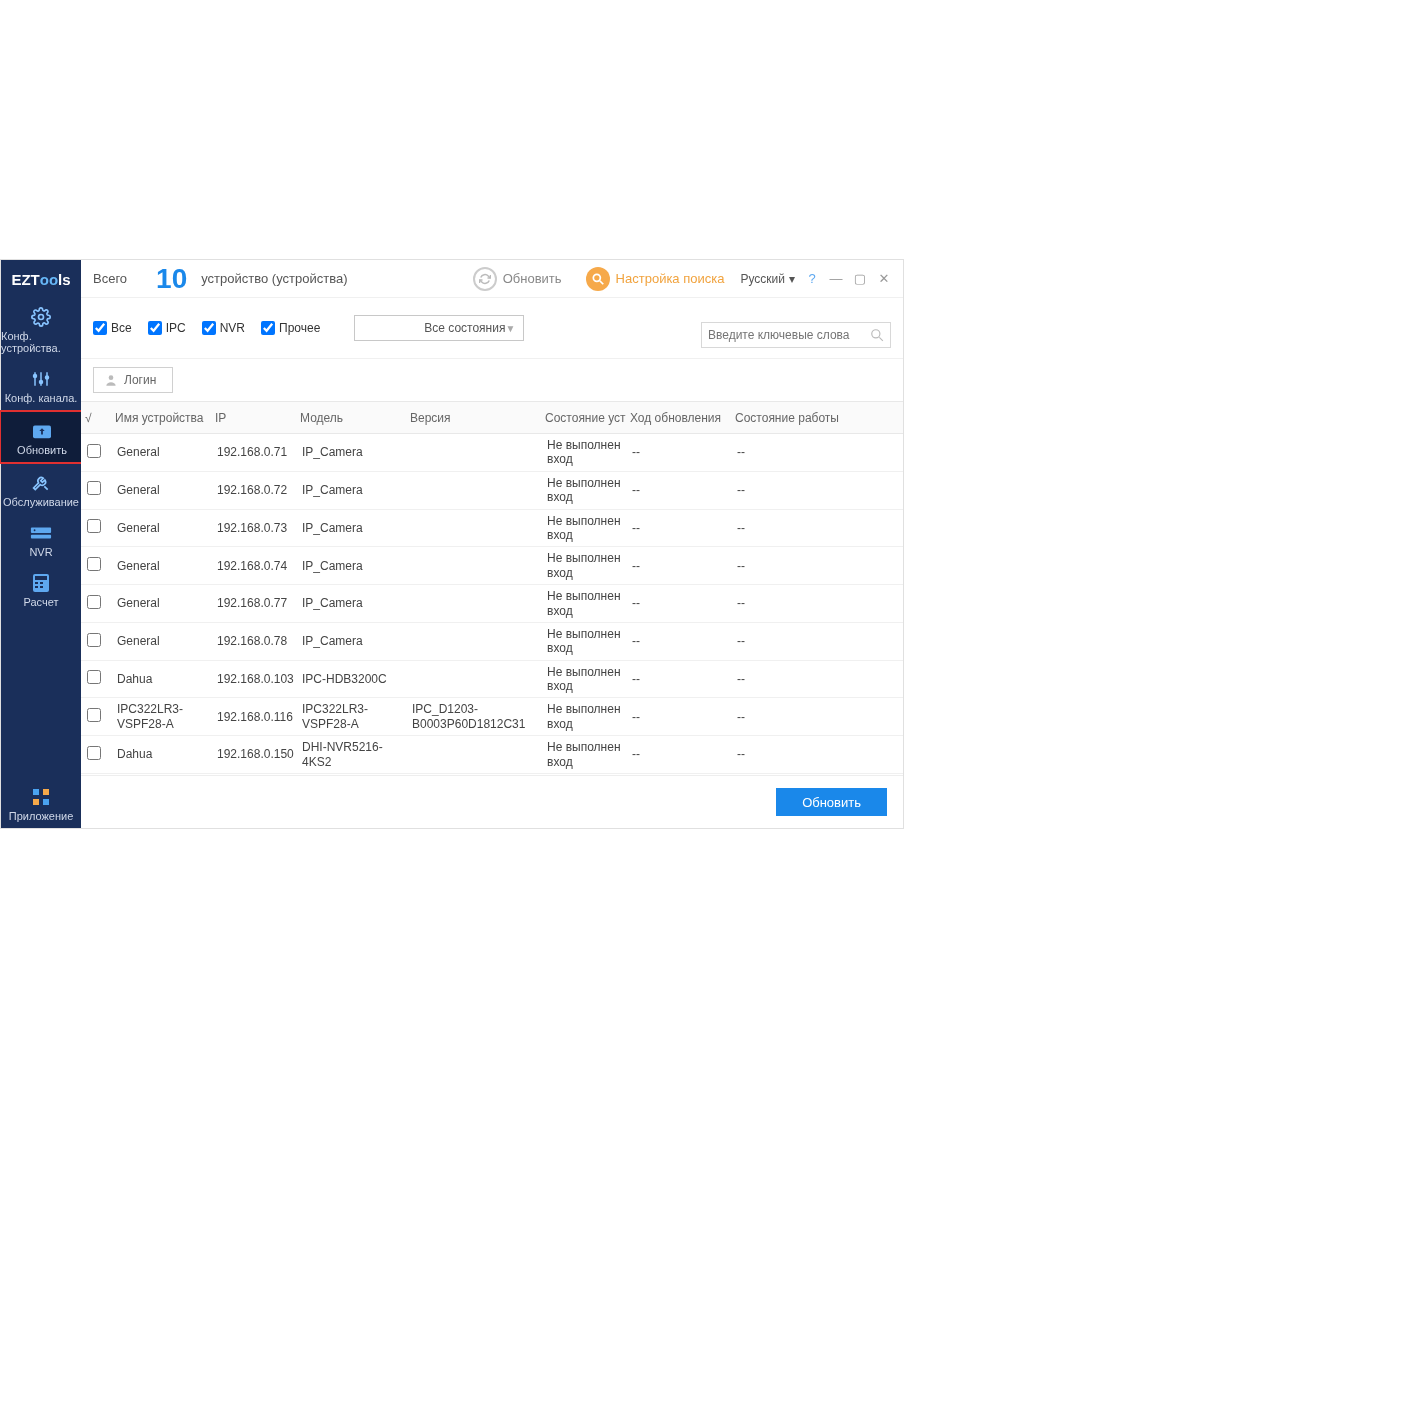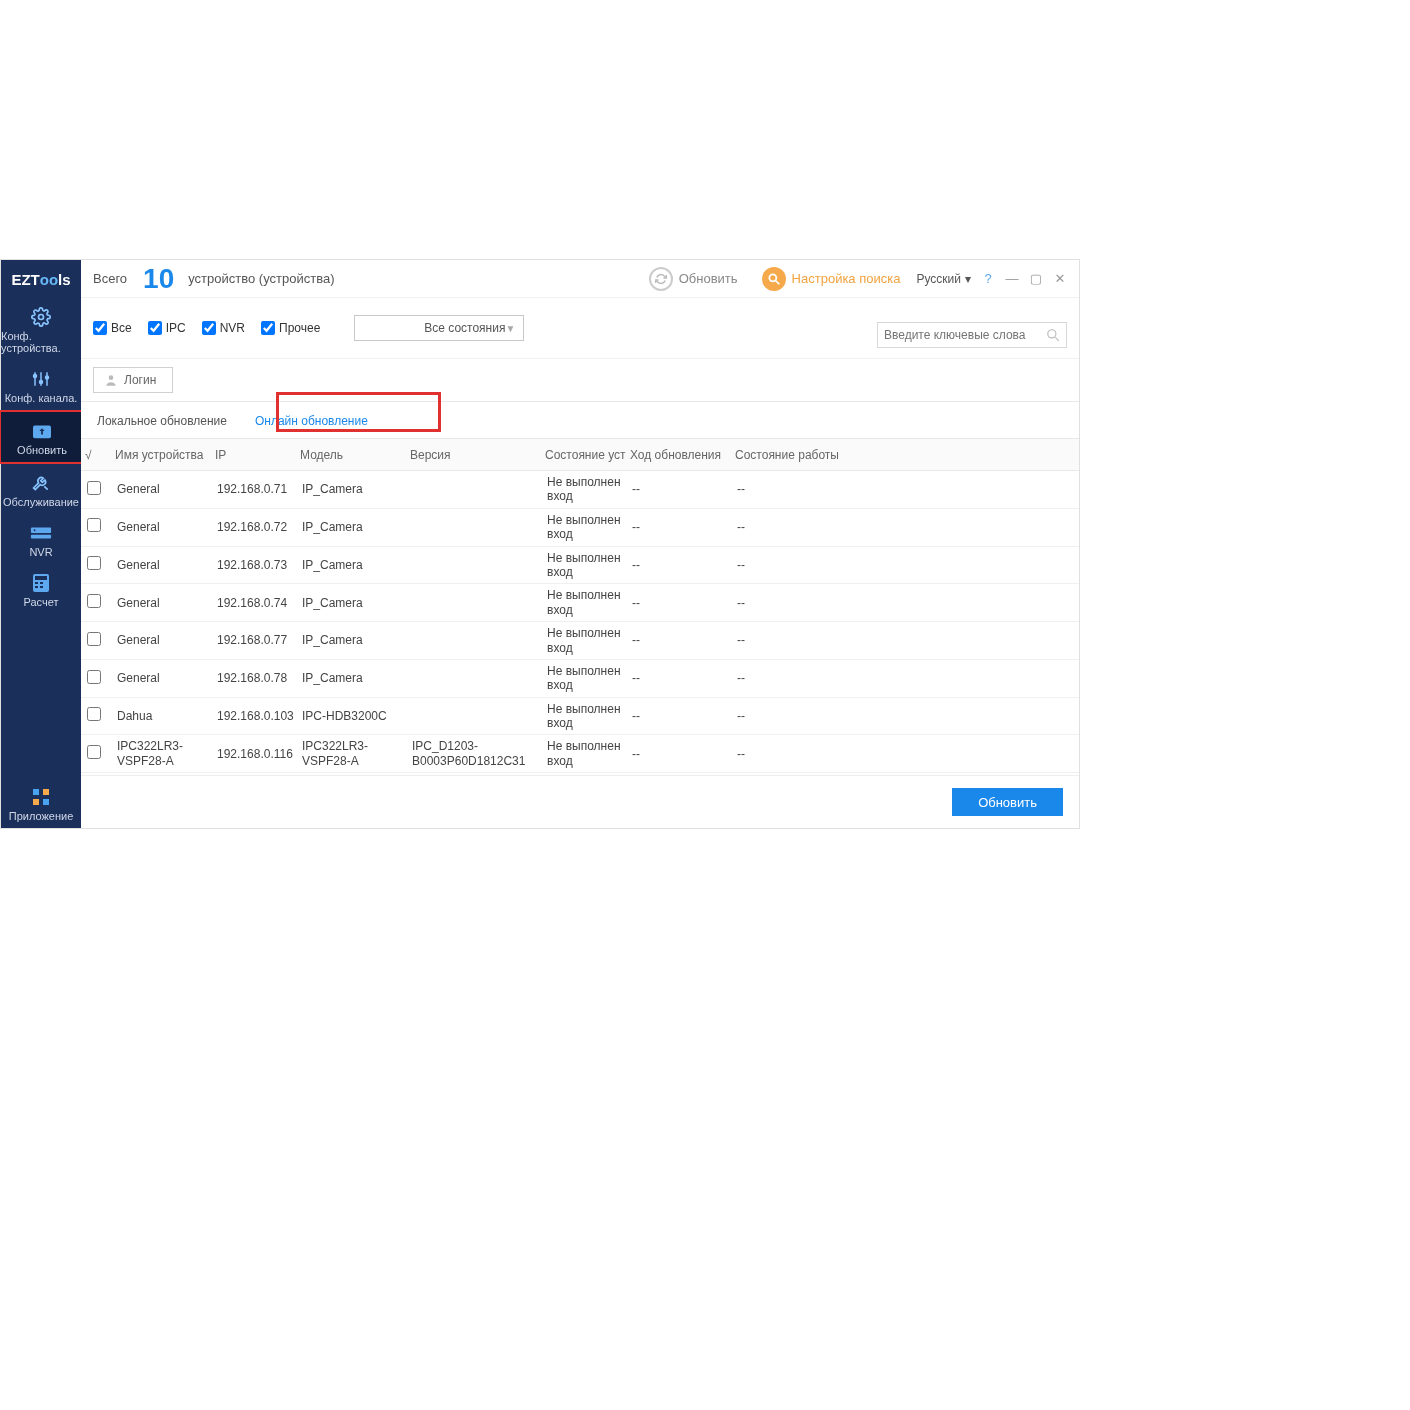--- a/index.html
+++ b/index.html
@@ -1,27 +1,27 @@
 <!DOCTYPE html>
 <html><head>
 <meta charset="utf-8">
 <style>
 * { box-sizing: border-box; margin: 0; padding: 0; font-family: "Segoe UI", Arial, sans-serif; }
 body { background: #fff; width: 1410px; height: 1410px; overflow: hidden; }
-.app { display: flex; position: absolute; top: 259px; left: 0; width: 1080px; height: 570px; background: #5eead4; border: 1px solid #e0e0e0; }
+.app { display: flex; position: absolute; top: 259px; left: 0; width: 904px; height: 570px; background: #5eead4; border: 1px solid #e0e0e0; }
 .sidebar { width: 80px; background: #1a2f5a; color: #fff; display: flex; flex-direction: column; padding-top: 0; }
 .sidebar-logo { height: 38px; display: flex; align-items: center; justify-content: center; font-weight: bold; font-size: 15px; color: #fff; }
 .sidebar-logo b { color: #67b7f7; }
 .sidebar-item { display: flex; flex-direction: column; align-items: center; justify-content: center; padding: 8px 0 6px 0; cursor: pointer; font-size: 11px; color: #d0d8e8; }
 .sidebar-item.active { background: #0f1d3a; border: 2px solid #e03030; border-right: none; margin-left: -2px; margin-right: -2px; }
 .sidebar-item .icon-wrap { width: 28px; height: 22px; display: flex; align-items: center; justify-content: center; margin-bottom: 2px; }
 .sidebar-spacer { flex: 1; }
 .main { flex: 1; display: flex; flex-direction: column; background: #fff; }
 .header { height: 38px; display: flex; align-items: center; padding: 0 12px; gap: 8px; border-bottom: 1px solid #f0f0f0; }
-.header .total-label { font-size: 13px; color: #555; margin-right: 8px; }
+.header .total-label { font-size: 13px; color: #555; margin-right: 21px; }
 .header .total-count { font-size: 28px; color: #1a88ea; font-weight: 600; margin-right: 6px; }
 .header .total-suffix { font-size: 13px; color: #555; }
 .header-spacer { flex: 1; }
 .header-btn { display: inline-flex; align-items: center; gap: 6px; font-size: 13px; color: #888; cursor: pointer; padding: 4px 8px; }
 .header-btn.orange { color: #f1a33e; }
 .header-btn .icon-circle { width: 24px; height: 24px; border-radius: 50%; display: inline-flex; align-items: center; justify-content: center; }
 .header-btn .refresh-circ { border: 2px solid #ccc; }
 .header-btn .search-circ { background: #f6a94a; color: #fff; }
 .header-right { display: flex; align-items: flex-end; gap: 10px; margin-left: auto; }
 .header-right .lang { font-size: 12px; color: #555; display: flex; align-items: center; gap: 4px; cursor: pointer; }
@@ -211,25 +211,20 @@
         <span>
             <svg width="14" height="14" viewBox="0 0 24 24" fill="#bbb">
               <circle cx="12" cy="8" r="4"></circle>
               <path d="M4 22c0-4 4-6 8-6s8 2 8 6"></path>
             </svg>
           </span>
         <span>Логин</span>
       </button>
     </div>
 
-    <div class="tabs-row">
-      <div class="tab">Локальное обновление</div>
-      <div class="tab active">Онлайн обновление</div>
-      <div class="tab-highlight"></div>
-    </div>
 
     <div class="table">
       <div class="thead">
         <div>√</div>
         <div>Имя устройства</div>
         <div>IP</div>
         <div>Модель</div>
         <div>Версия</div>
         <div>Состояние уст</div>
         <div>Ход обновления</div>

